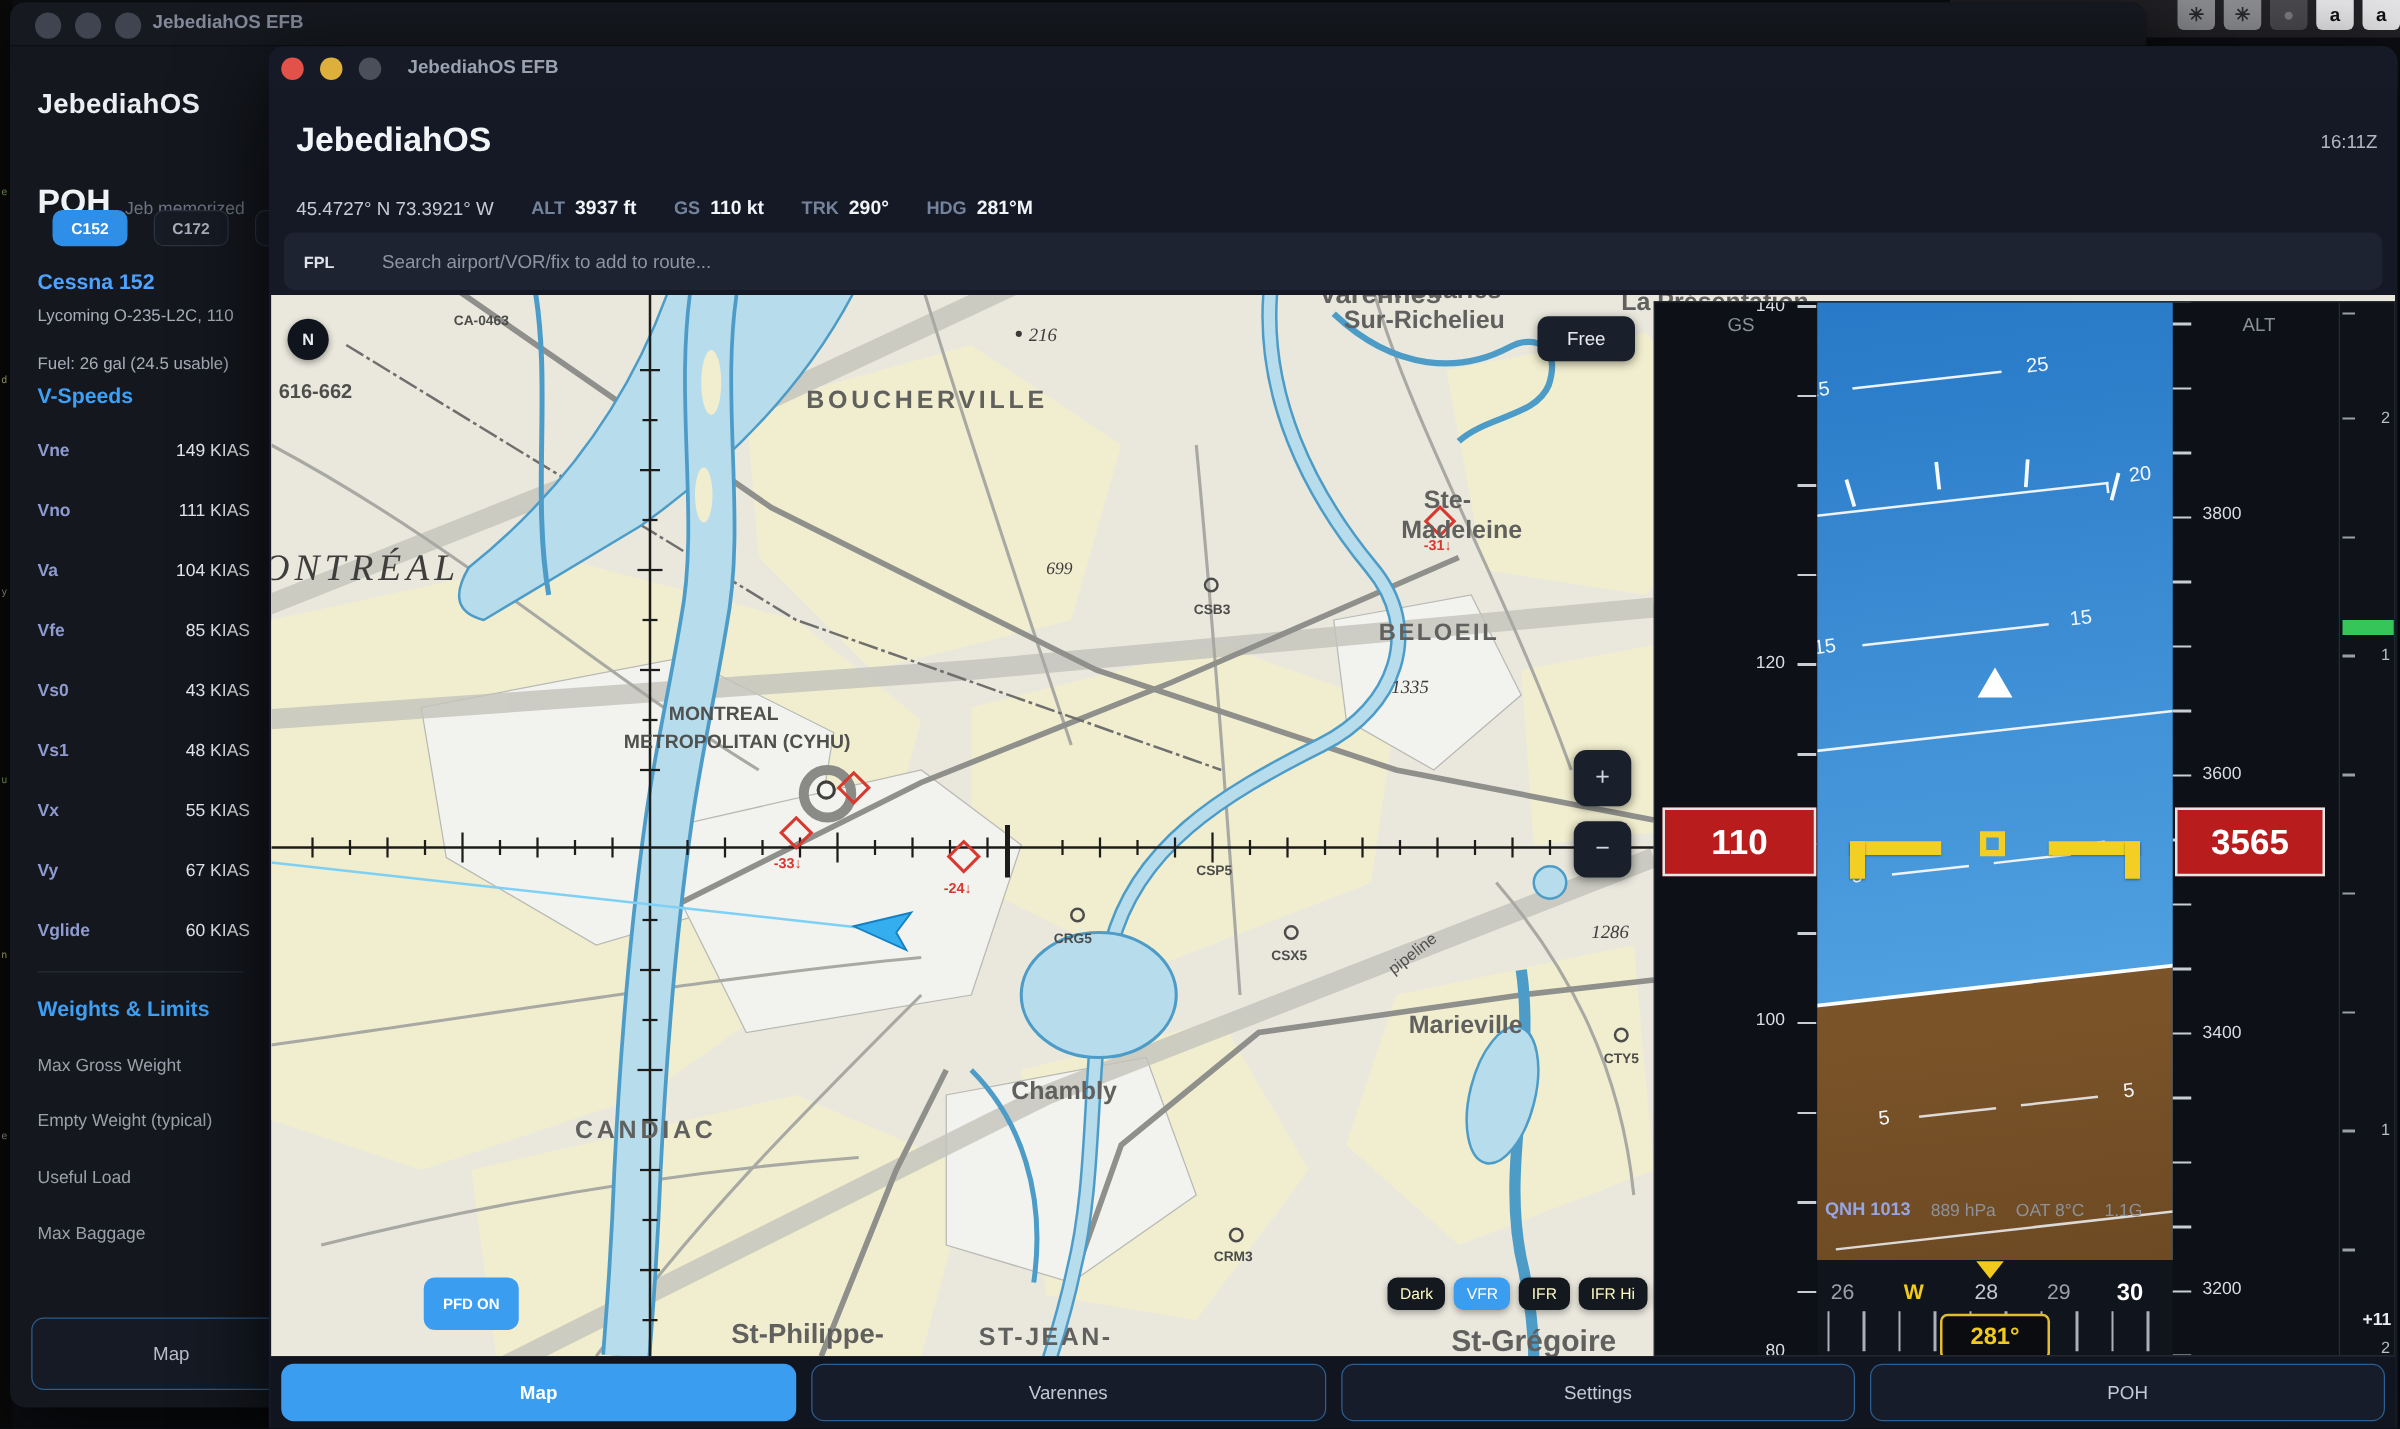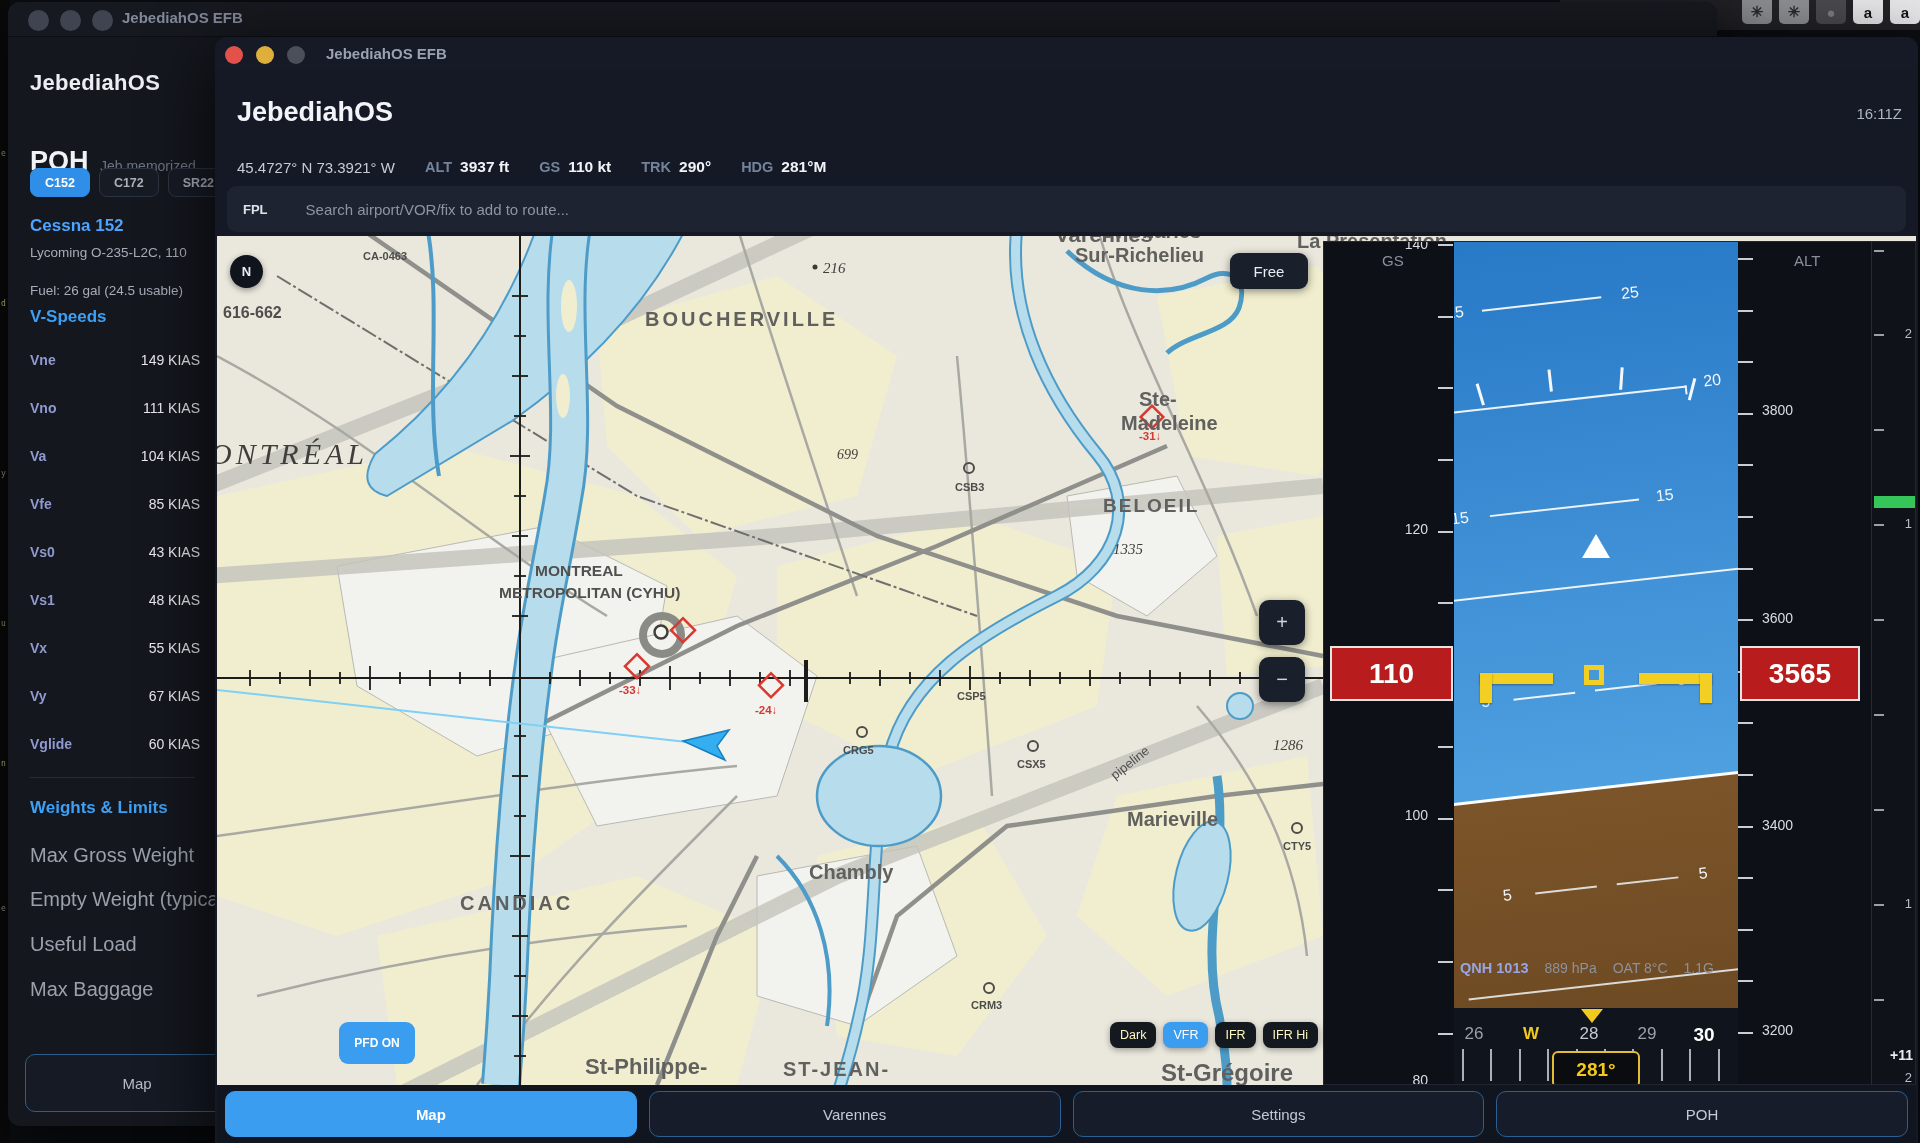--- a/index.html
+++ b/index.html
@@ -16,30 +16,30 @@
   .term i{position:absolute;left:1px;font-style:normal;font-family:"DejaVu Sans Mono",monospace;font-size:8px;line-height:8px;color:#9a9a8a;}
   
   .bgwin{left:8px;top:2px;width:1709px;height:1124px;border-radius:12px;background:#14171e;box-shadow:0 18px 60px rgba(0,0,0,.7);}
   .bgwin .tbar{position:absolute;left:0;top:0;right:0;height:34px;background:#16191f;border-bottom:1px solid #0c0e13;border-radius:12px 12px 0 0;}
   .dot{position:absolute;width:21px;height:21px;border-radius:50%;}
   .bg-title{position:absolute;left:114px;top:7px;font-size:15px;font-weight:bold;color:#83899a;}
   .sb-app{position:absolute;left:22px;top:68px;font-size:22px;font-weight:bold;color:#eceef2;letter-spacing:.3px;}
   .sb-poh{position:absolute;left:22px;top:144px;font-size:27px;font-weight:bold;color:#f0f2f5;}
   .sb-note{position:absolute;left:92px;top:156px;font-size:14px;color:#6d7380;}
   .chips{position:absolute;left:22px;top:166px;display:flex;gap:9px;}
-  .chip{height:27px;padding:0 14px;border-radius:8px;border:1px solid #2c3342;background:#171b24;color:#aab1bd;font-size:12.5px;font-weight:bold;display:flex;align-items:center;}
+  .chip{height:27px;padding:0 14px;border-radius:8px;border:1px solid #2c3342;background:#171b24;color:#aab1bd;font-size:12.5px;font-weight:bold;display:flex;align-items:center;margin-left:12px;}
   .chip.active{background:#2f8fe8;border-color:#2f8fe8;color:#fff;}
   .sb-plane{position:absolute;left:22px;top:214px;font-size:17px;font-weight:bold;color:#4da3ff;}
   .sb-sub1{position:absolute;left:22px;top:243px;font-size:13.5px;color:#a7adb8;white-space:nowrap;}
   .sb-sub2{position:absolute;left:22px;top:281px;font-size:13.5px;color:#a7adb8;white-space:nowrap;}
   .sb-h{position:absolute;left:22px;font-size:17px;font-weight:bold;color:#3da0f5;}
   .vrow{position:absolute;left:22px;width:170px;display:flex;justify-content:space-between;}
   .vrow .l{font-size:14px;font-weight:bold;color:#8f9ad0;}
   .vrow .v{font-size:14px;color:#e9eaee;}
-  .wrow{position:absolute;left:22px;font-size:20px;color:#9aa1ab;white-space:nowrap;}
+  .wrow{position:absolute;left:22px;font-size:14px;color:#9aa1ab;white-space:nowrap;}
   .sb-divider{position:absolute;left:22px;top:775px;width:165px;height:1px;background:#262c39;}
   .sb-mapbtn{position:absolute;left:17px;top:1052px;width:222px;height:56px;border-radius:10px;border:1px solid #2c5e8d;background:#151a24;color:#b6bec9;font-size:15px;display:flex;align-items:center;justify-content:center;}
   
   .win{left:215px;top:37px;width:1703px;height:1106px;border-radius:12px 12px 0 0;background:#141925;box-shadow:0 18px 70px rgba(0,0,0,.8);}
   .win .tbar{position:absolute;left:0;top:0;right:0;height:33px;background:#151a26;border-radius:12px 12px 0 0;}
   .fw-title{position:absolute;left:111px;top:8px;font-size:15px;font-weight:bold;color:#9aa2b0;}
   .fw-big{position:absolute;left:22px;top:60px;font-size:27px;font-weight:bold;color:#f2f4f8;}
   .fw-clock{position:absolute;right:16px;top:68px;font-size:15px;color:#aeb6c2;}
   .datarow{position:absolute;left:22px;top:118px;height:24px;display:flex;align-items:center;gap:30px;}
   .datarow .coords{font-size:15px;color:#c6ccd5;}

